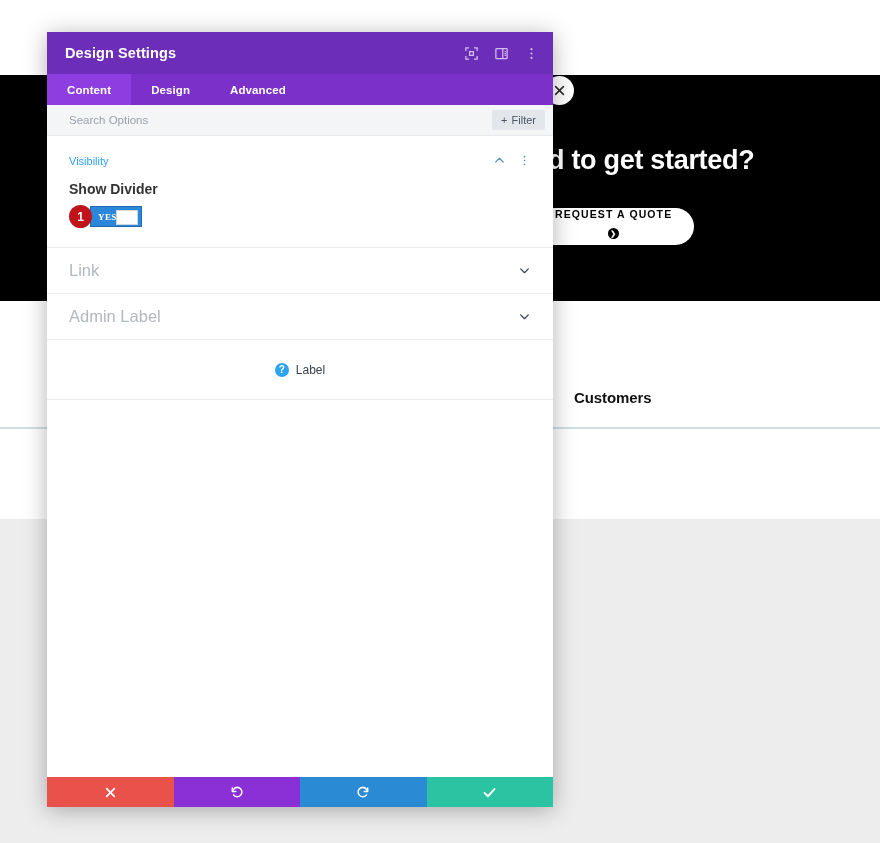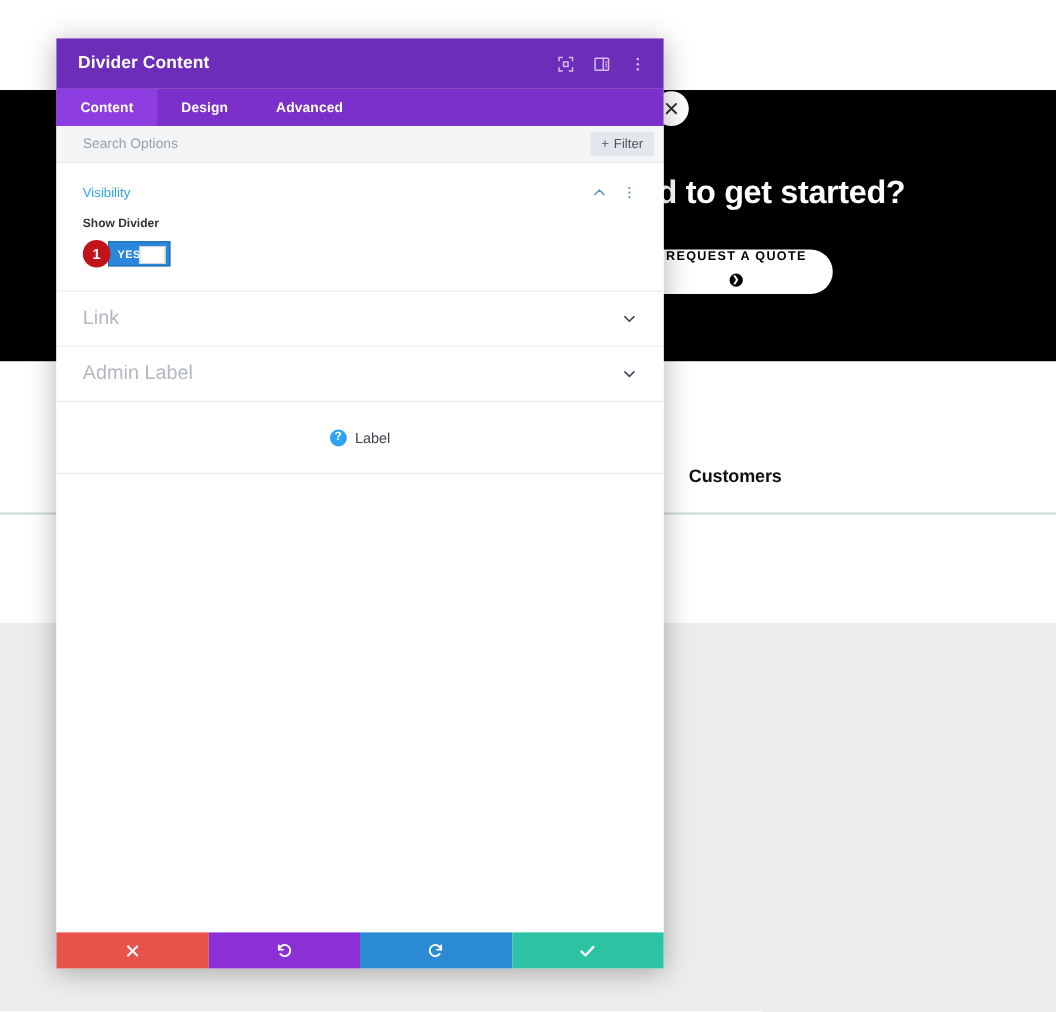--- a/index.html
+++ b/index.html
@@ -110,32 +110,32 @@
 
   .modal-body { flex:1; overflow:hidden; background:#fff; }
 
   .section-open { padding:18px 22px 20px 22px; border-bottom:1px solid #ebedef; position:relative; }
   .sec-head { display:flex; align-items:center; }
   .sec-title-open { font-size:11px; color:#2ea3f2; flex:1; font-weight:400; }
   .sec-tools { display:flex; align-items:center; gap:12px; color:#5a93b8; }
   .sec-tools span { cursor:pointer; display:flex; }
 
   .field-label {
-    margin-top:14px; font-size:10px; font-weight:700; color:#333;
+    margin-top:14px; font-size:14px; font-weight:700; color:#333;
   }
   .toggle-row { margin-top:9px; position:relative; height:21px; }
   .toggle {
     position:absolute; left:21px; top:0;
     width:52px; height:21px; background:#2b87da;
     border:1px solid #1f6cb0;
     display:flex; align-items:center; cursor:pointer;
   }
   .toggle-text {
     font-size:9px; font-weight:700; color:#ffffff;
-    padding-left:7px; letter-spacing:.4px;
+    padding-left:7px; letter-spacing:.4px;font-family:Liberation Serif, serif;
   }
   .toggle-knob {
     position:absolute; right:3px; top:3px;
     width:22px; height:15px; background:#ffffff;
     border:1px solid #cfd6de;
   }
   .badge-one {
     position:absolute; left:0; top:-1px;
     width:23px; height:23px; border-radius:50%;
     background:#c0131a; color:#fff;
@@ -196,21 +196,21 @@
       <div class="customers-title">Customers</div>
       <div class="divider-line"></div>
     </div>
 
     <div class="gray-band"></div>
   </div>
 
   <div class="modal">
 
     <div class="modal-head">
-      <div class="modal-title">Divider Content</div>
+      <div class="modal-title">Design Settings</div>
       <div class="head-icons">
         <span class="hicon">
           <svg width="15" height="15" viewBox="0 0 24 24" fill="none" stroke="currentColor" stroke-width="2">
             <path d="M3 8V3h5M21 8V3h-5M3 16v5h5M21 16v5h-5"></path>
             <rect x="9" y="9" width="6" height="6"></rect>
           </svg>
         </span>
         <span class="hicon">
           <svg width="15" height="15" viewBox="0 0 24 24" fill="none" stroke="currentColor" stroke-width="2">
             <rect x="3" y="4" width="18" height="16" rx="1"></rect>

